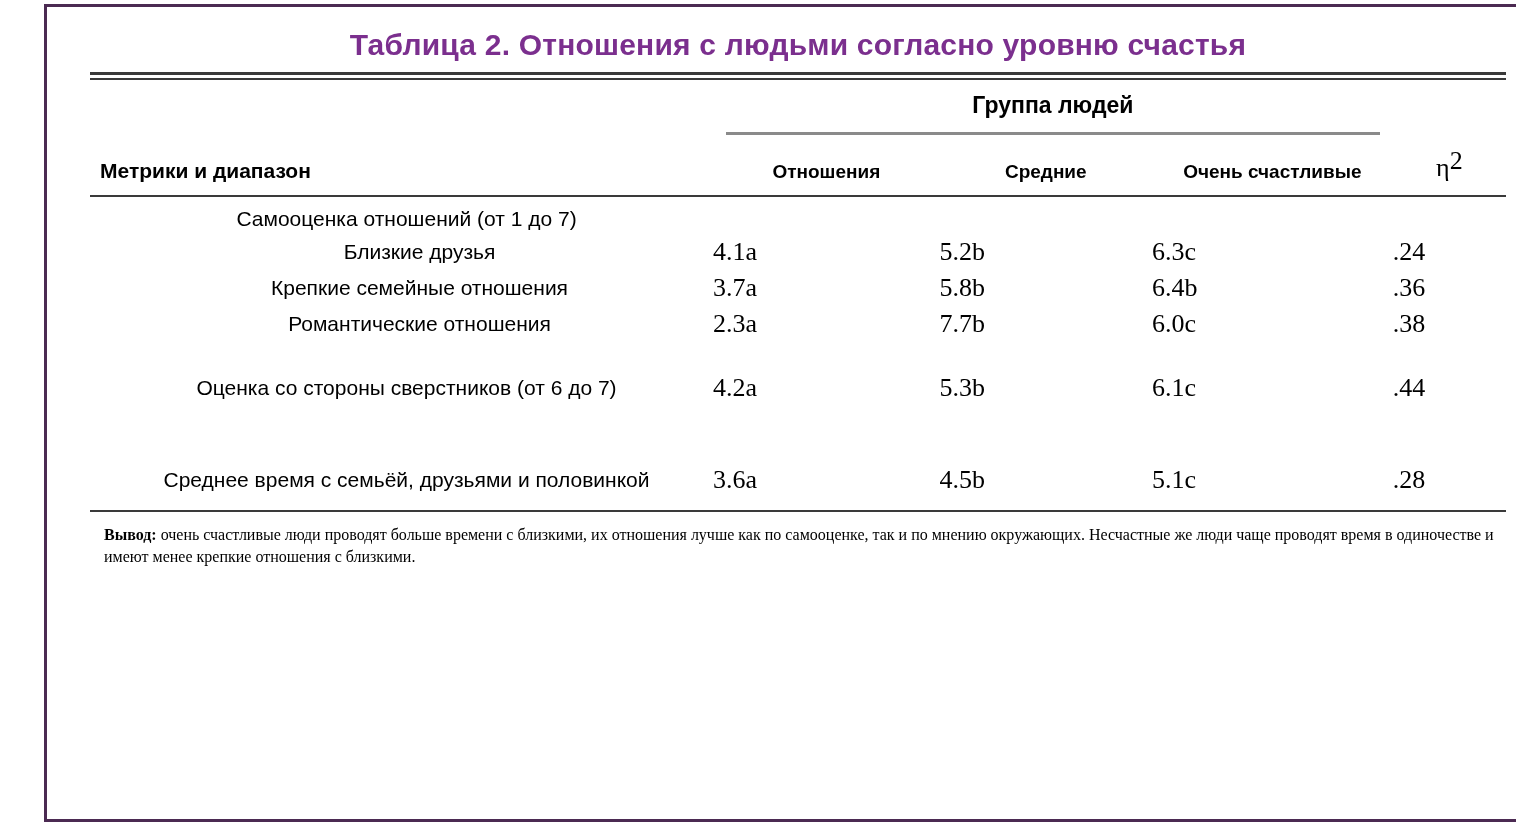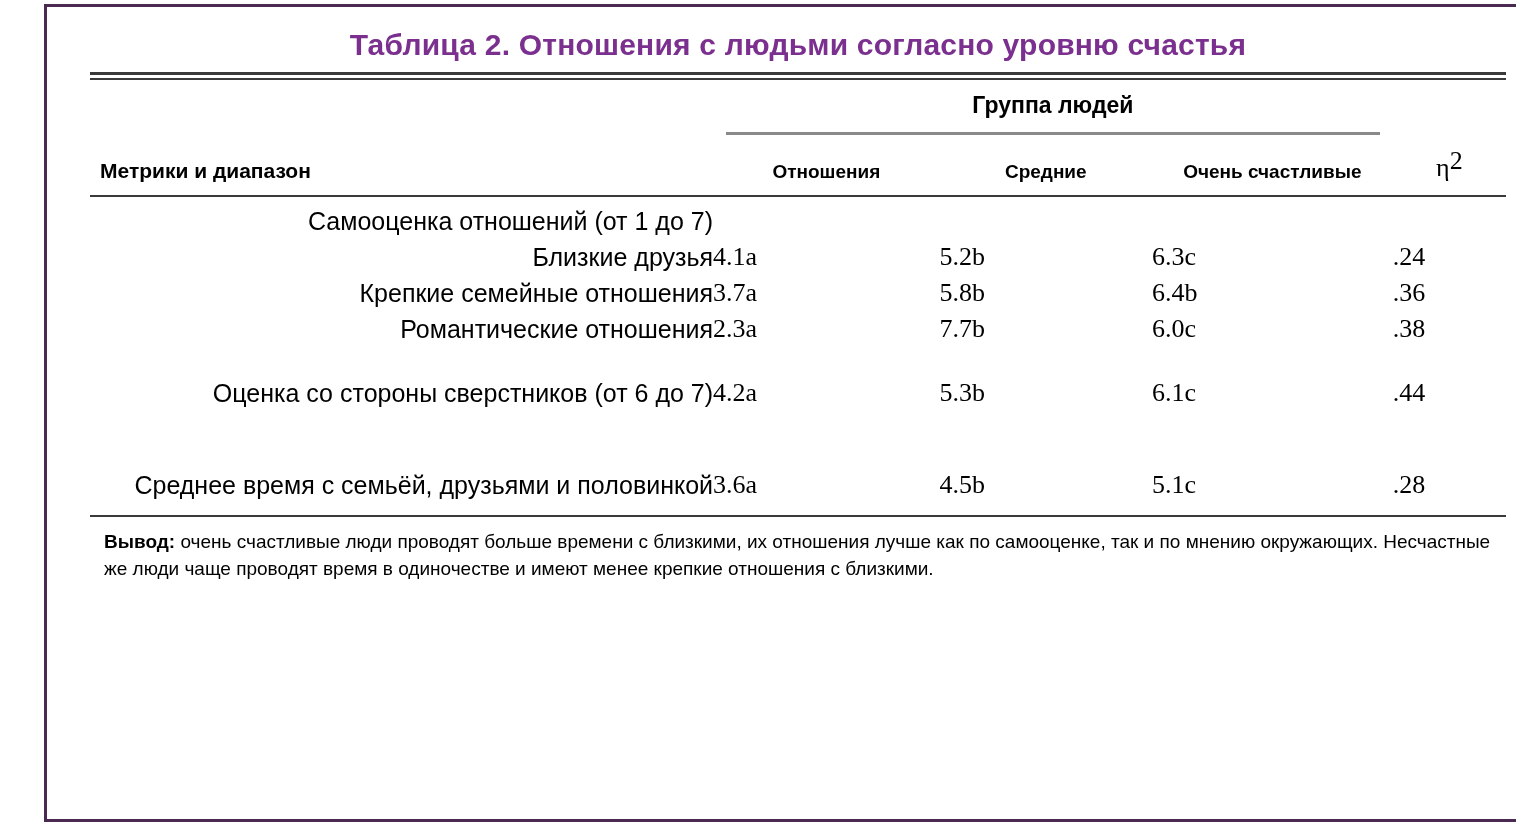--- a/index.html
+++ b/index.html
@@ -74,22 +74,22 @@
     text-align: left;
     font-size: 21px;
     padding-left: 10px;
   }
   .eta {
     font-family: "Liberation Serif", serif;
     font-size: 26px;
     font-weight: normal;
   }
   .rowlabel {
-    font-size: 25px;
-    text-align: right;
+    font-size: 21px;
+    text-align: center;
     padding: 3px 0 3px 10px;
     white-space: nowrap;
   }
   .rowlabel.indent {
     padding-left: 36px;
   }
   .num {
     font-family: "Liberation Serif", serif;
     font-size: 26px;
     text-align: left;
@@ -98,22 +98,23 @@
   .num.etaval {
     text-align: left;
     padding-right: 14px;
   }
   tr.section-first td { padding-top: 10px; }
   tr.gap td { height: 28px; padding: 0; }
   tr.gap-small td { height: 12px; padding: 0; }
   .note {
     margin: 0 34px;
     padding: 12px 6px 0 14px;
-    font-size: 19px;
+    font-size: 16px;
     line-height: 1.38;
+    font-family: Liberation Serif, serif;
   }
   .note b { font-weight: bold; }
   .frame {
     position: absolute;
     left: 4px; top: 4px; right: 4px; bottom: 4px;
     border: 3px solid #4b2a52;
     pointer-events: none;
   }
 </style>
 </head>

